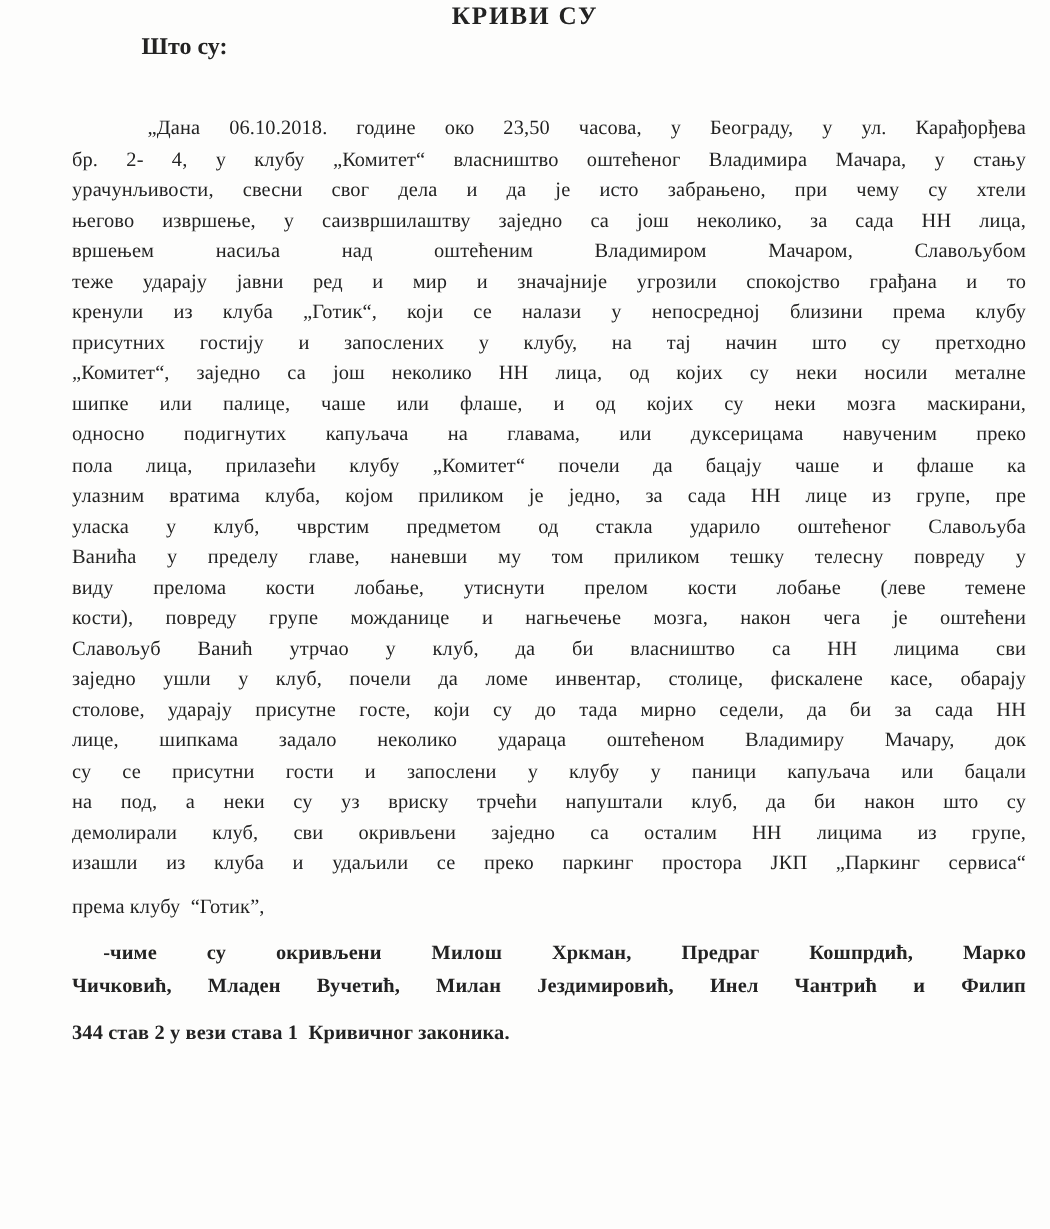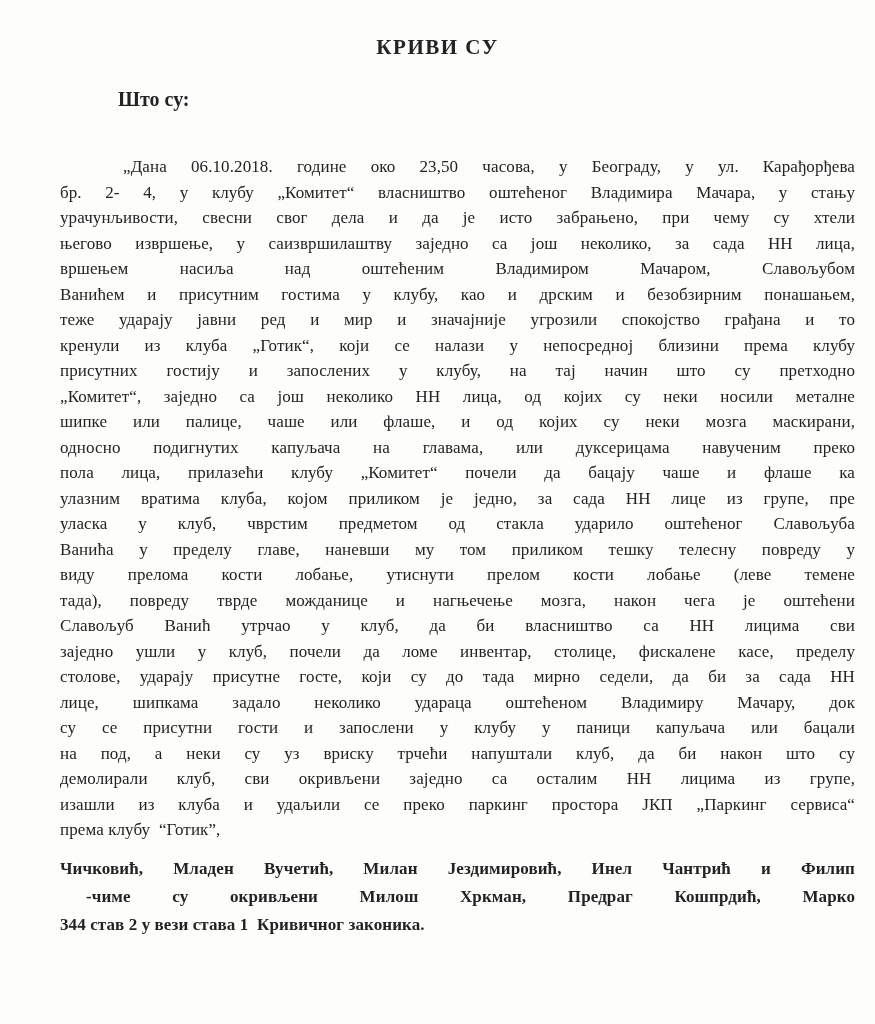--- a/index.html
+++ b/index.html
@@ -15,29 +15,27 @@
     overflow: hidden;
     font-family: "Liberation Serif", "DejaVu Serif", serif;
     color: #262626;
   }
   .scan-layer {
     position: absolute;
     inset: 0;
     filter: blur(0.2px) contrast(1.03);
   }
   .doc-title {
-    padding-top: 34px;
     text-align: center;
     font-size: 21px;
     line-height: 26px;
     font-weight: bold;
     letter-spacing: 1.5px;
   }
   .doc-subtitle {
-    margin-top: 26px;
     margin-left: 118px;
     font-size: 20px;
     line-height: 26px;
     font-weight: bold;
   }
   .content {
     margin-left: 60px;
     width: 795px;
   }
   .paragraph {
@@ -53,20 +51,21 @@
   }
   .line {
     text-align: justify;
     text-align-last: justify;
     min-height: 1em;
   }
   .line.last {
     text-align: left;
     text-align-last: left;
     white-space: pre-wrap;
+    margin-top: 11px;
   }
   .line.indent {
     text-indent: 63px;
   }
   .paragraph.bold .line.indent {
     text-indent: 26px;
   }
 </style>
 </head>
 <body>
@@ -75,43 +74,42 @@
   <div class="scan-layer">
     <div class="doc-title">КРИВИ СУ</div>
     <div class="doc-subtitle">Што су:</div>
     <div class="content">
         <div class="paragraph">
           <div class="line indent">„Дана 06.10.2018. године око 23,50 часова, у Београду, у ул. Карађорђева</div>
           <div class="line">бр. 2-  4, у клубу „Комитет“ власништво оштећеног Владимира Мачара, у стању</div>
           <div class="line">урачунљивости, свесни свог дела  и да је исто забрањено, при чему су хтели</div>
           <div class="line">његово извршење, у саизвршилаштву заједно са још неколико, за сада НН лица,</div>
           <div class="line">вршењем насиља над оштећеним Владимиром Мачаром, Славољубом</div>
-          <div class="line">Ванићем и присутним гостима у клубу, као и дрским и безобзирним понашањем,</div>
           <div class="line">теже ударају јавни ред и мир и значајније угрозили спокојство грађана и то</div>
           <div class="line">кренули  из клуба „Готик“, који се налази у непосредној близини  према клубу</div>
           <div class="line">присутних гостију и запослених у клубу, на тај начин што су претходно</div>
           <div class="line">„Комитет“, заједно са још неколико НН лица, од којих су неки носили  металне</div>
           <div class="line">шипке или палице, чаше или флаше,  и од којих су неки мозга  маскирани,</div>
           <div class="line">односно подигнутих капуљача на главама, или  дуксерицама навученим преко</div>
           <div class="line">пола лица, прилазећи клубу „Комитет“ почели да бацају чаше и флаше ка</div>
           <div class="line">улазним вратима клуба, којом приликом је једно, за сада НН лице из групе,  пре</div>
           <div class="line">уласка у клуб, чврстим предметом од стакла ударило  оштећеног   Славољуба</div>
           <div class="line">Ванића у пределу главе, наневши му том приликом тешку     телесну повреду у</div>
           <div class="line">виду прелома кости лобање, утиснути прелом кости лобање  (леве   темене</div>
-          <div class="line">тада), повреду тврде можданице и нагњечење мозга, након чега је  оштећени</div>
+          <div class="line">кости), повреду групе можданице и нагњечење мозга, након чега је  оштећени</div>
           <div class="line">Славољуб Ванић утрчао у клуб,  да  би власништво са НН лицима  сви</div>
-          <div class="line">заједно ушли у клуб, почели да ломе инвентар, столице, фискалене касе, пределу</div>
+          <div class="line">заједно ушли у клуб, почели да ломе инвентар, столице, фискалене касе, обарају</div>
           <div class="line">столове, ударају присутне госте, који су до тада мирно седели, да би  за сада НН</div>
           <div class="line">лице,  шипкама     задало неколико удараца оштећеном Владимиру Мачару, док</div>
           <div class="line">су се  присутни    гости и запослени у клубу у паници капуљача или бацали</div>
           <div class="line">на под, а    неки су уз    вриску трчећи напуштали клуб, да би након што су</div>
           <div class="line">демолирали клуб, сви     окривљени заједно са осталим НН лицима из групе,</div>
           <div class="line">изашли из клуба и  удаљили се преко паркинг простора ЈКП „Паркинг сервиса“</div>
           <div class="line last">према клубу  “Готик”,</div>
         </div>
         <div class="paragraph bold">
+          <div class="line indent">-чиме  су  окривљени  Милош  Хркман,  Предраг  Кошпрдић,  Марко</div>
           <div class="line">Чичковић, Младен Вучетић, Милан Јездимировић, Инел Чантрић и Филип</div>
-          <div class="line indent">-чиме  су  окривљени  Милош  Хркман,  Предраг  Кошпрдић,  Марко</div>
           <div class="line last">344 став 2 у вези става 1  Кривичног законика.</div>
         </div>
       </div>
   </div>
 </div>
 
 </body></html>

